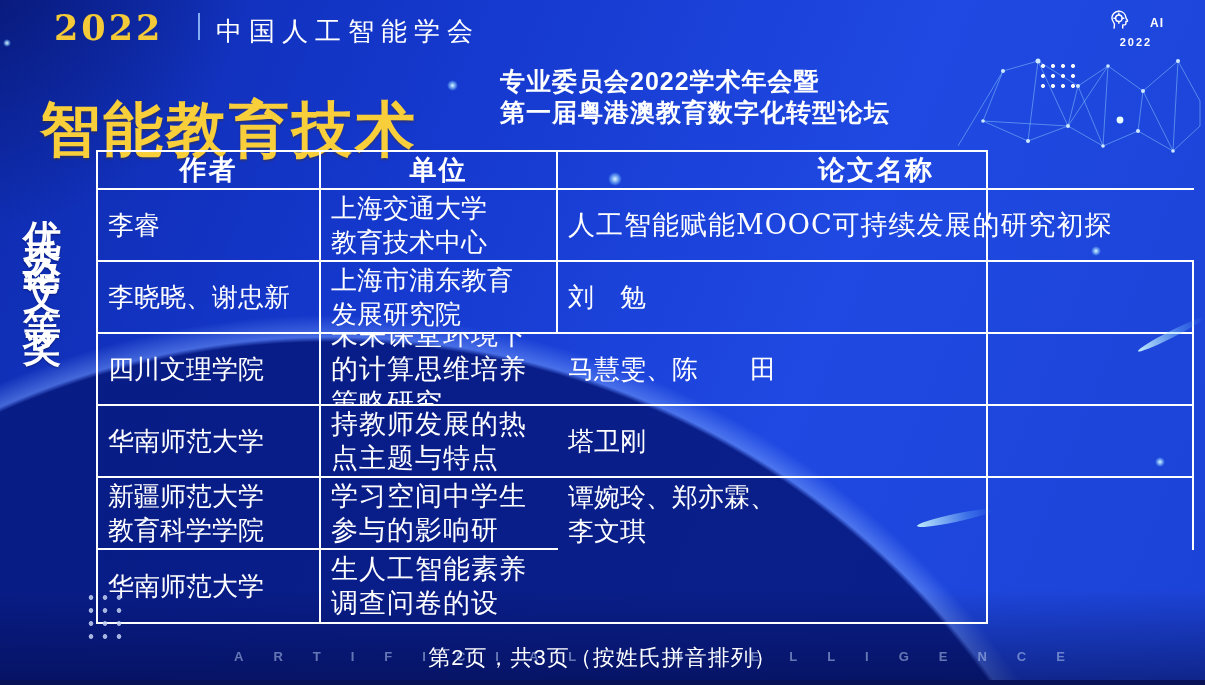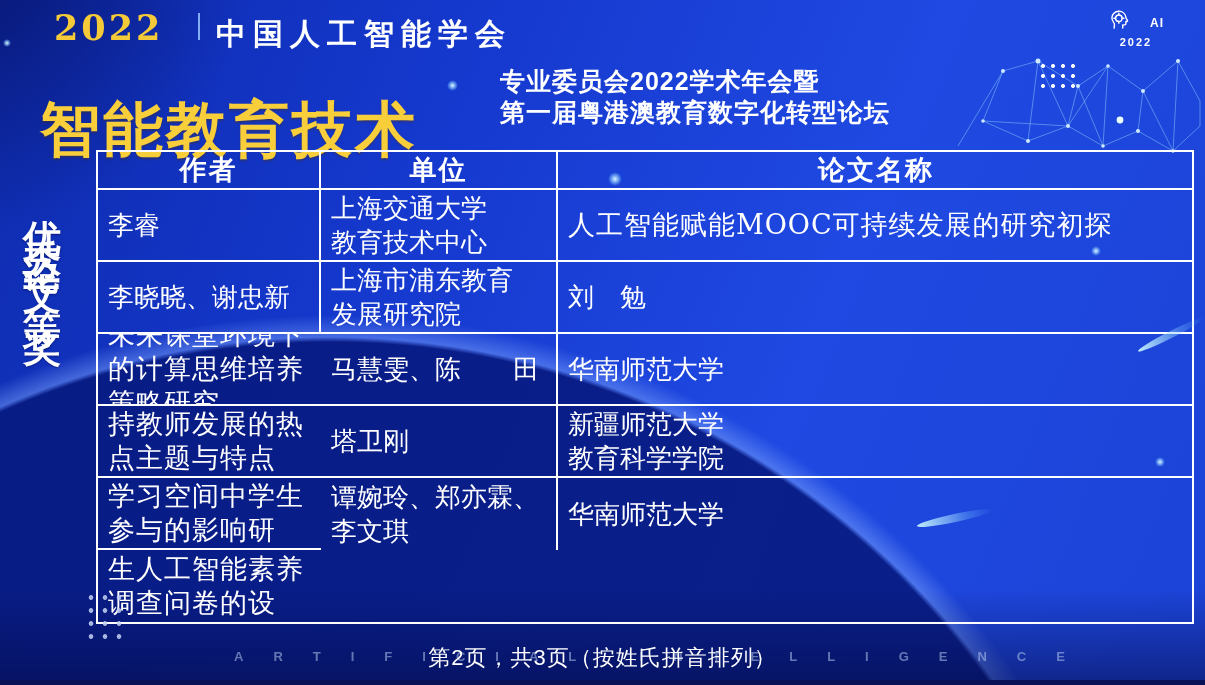--- a/index.html
+++ b/index.html
@@ -9,21 +9,21 @@
       linear-gradient(to bottom, rgba(4,10,70,0) 86%, rgba(4,10,70,.55) 100%),
       radial-gradient(circle 830px at 330px 1150px, rgba(7,26,128,.9) 0 808px, rgba(130,170,255,.45) 813px, rgba(130,170,255,0) 835px),
       radial-gradient(circle 420px at -40px -60px, rgba(5,14,90,.75), rgba(5,14,90,0) 70%),
       linear-gradient(112deg,#0e2cae 0%, #1538cd 32%, #1f49e2 64%, #1c43d6 100%);}
   .abs{position:absolute;}
 
   
   #year{left:54px;top:7px;font-family:"DejaVu Serif","Liberation Serif",serif;
     font-size:35px;font-weight:bold;color:#f4ca38;letter-spacing:3px;z-index:3;}
   #topbar-divider{left:198px;top:13px;width:2px;height:27px;background:rgba(150,195,255,.85);z-index:3;}
-  #org-name{left:216px;top:14px;font-size:30px;font-weight:700;color:#ffffff;letter-spacing:7px;z-index:3;}
+  #org-name{left:216px;top:14px;font-size:26px;font-weight:400;color:#ffffff;letter-spacing:7px;z-index:3;}
 
   
   #ai-logo{left:1106px;top:8px;z-index:3;color:#fff;width:60px;text-align:center;}
   #ai-logo .row1{display:flex;align-items:center;justify-content:center;gap:16px;}
   #ai-logo .ai{font-size:12px;font-weight:bold;letter-spacing:1px;}
   #ai-logo .yr{font-size:11px;font-weight:bold;letter-spacing:2px;margin-top:-2px;}
 
   
   #main-title{left:40px;top:54px;font-size:60px;font-weight:900;color:#f8ce3b;
     letter-spacing:3px;z-index:3;text-shadow:0 2px 2px rgba(80,50,0,.35);margin-top:36px;}
@@ -49,21 +49,21 @@
   #glow-4{left:447px;top:80px;width:11px;height:11px;}
   #glow-5{left:3px;top:39px;width:8px;height:8px;}
   #bottom-strip{left:0;bottom:0;width:1205px;height:5px;background:#071257;z-index:7;}
 
   
   #award{left:16px;top:190px;z-index:3;color:#ffffff;font-weight:800;font-size:38px;
     writing-mode:vertical-lr;text-orientation:upright;letter-spacing:18px;
     text-shadow:0 1px 2px rgba(0,0,40,.4);}
 
   
-  #papers-table{left:96px;top:150px;width:1098px;z-index:4;display:grid;
+  #papers-table{left:96px;top:150px;width:892px;z-index:4;display:grid;
     grid-template-columns:223px 237px 636px;
     grid-template-rows:38px 72px 72px 72px 72px 72px 72px;
     border:2px solid #ffffff;box-sizing:border-box;}
   .cell{border-right:2px solid #ffffff;border-bottom:2px solid #ffffff;
     box-sizing:border-box;display:flex;align-items:center;color:#ffffff;
     white-space:pre-line;overflow:hidden;}
   .cell.c3{border-right:none;}
   .cell.last{border-bottom:none;}
   .th{justify-content:center;font-weight:bold;font-size:27px;letter-spacing:2px;
     font-family:"Liberation Sans",sans-serif;}
@@ -151,20 +151,21 @@
     <div class="cell td c1">李睿</div>
     <div class="cell td c2">上海交通大学
 教育技术中心</div>
     <div class="cell td c3">人工智能赋能MOOC可持续发展的研究初探</div>
 
     <div class="cell td c1">李晓晓、谢忠新</div>
     <div class="cell td c2">上海市浦东教育
 发展研究院</div>
 
     <div class="cell td c1">刘　勉</div>
+    <div class="cell td c2">四川文理学院</div>
     <div class="cell td c3">未来课堂环境下的计算思维培养策略研究</div>
 
     <div class="cell td c1">马慧雯、陈　　田</div>
     <div class="cell td c2">华南师范大学</div>
     <div class="cell td c3">国内人工智能支持教师发展的热点主题与特点
 探析</div>
 
     <div class="cell td c1">塔卫刚</div>
     <div class="cell td c2">新疆师范大学
 教育科学学院</div>

